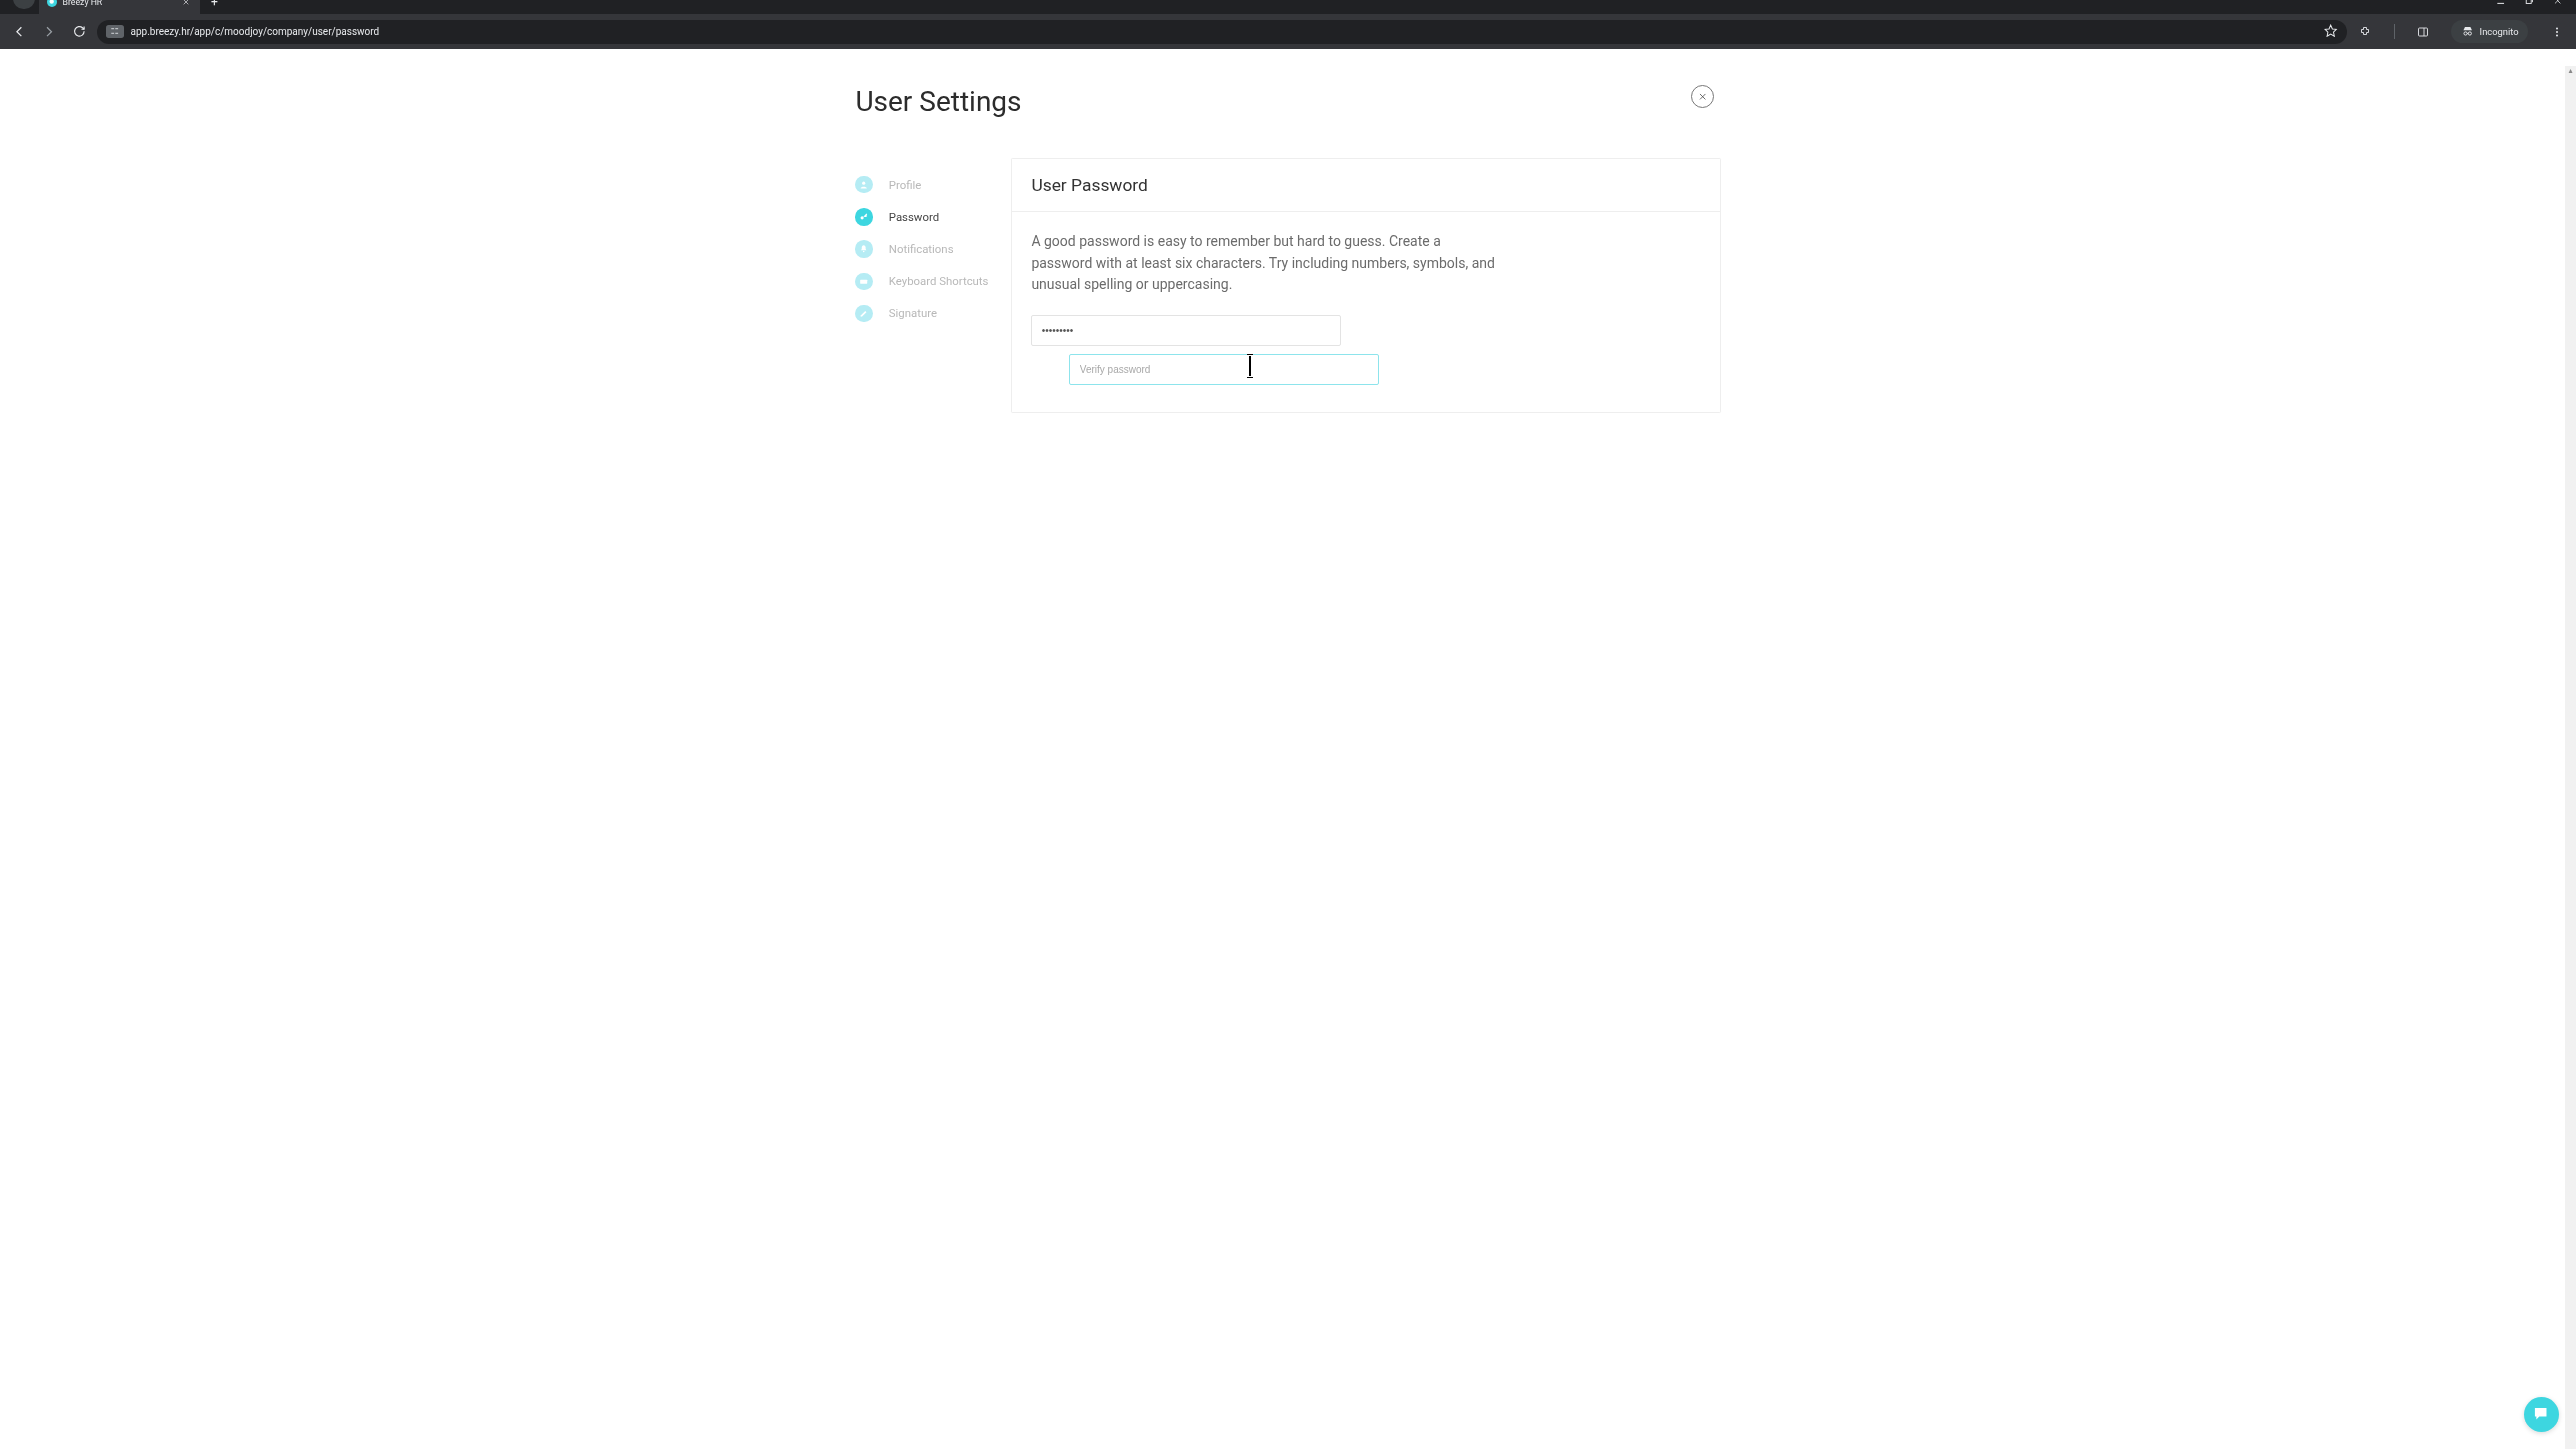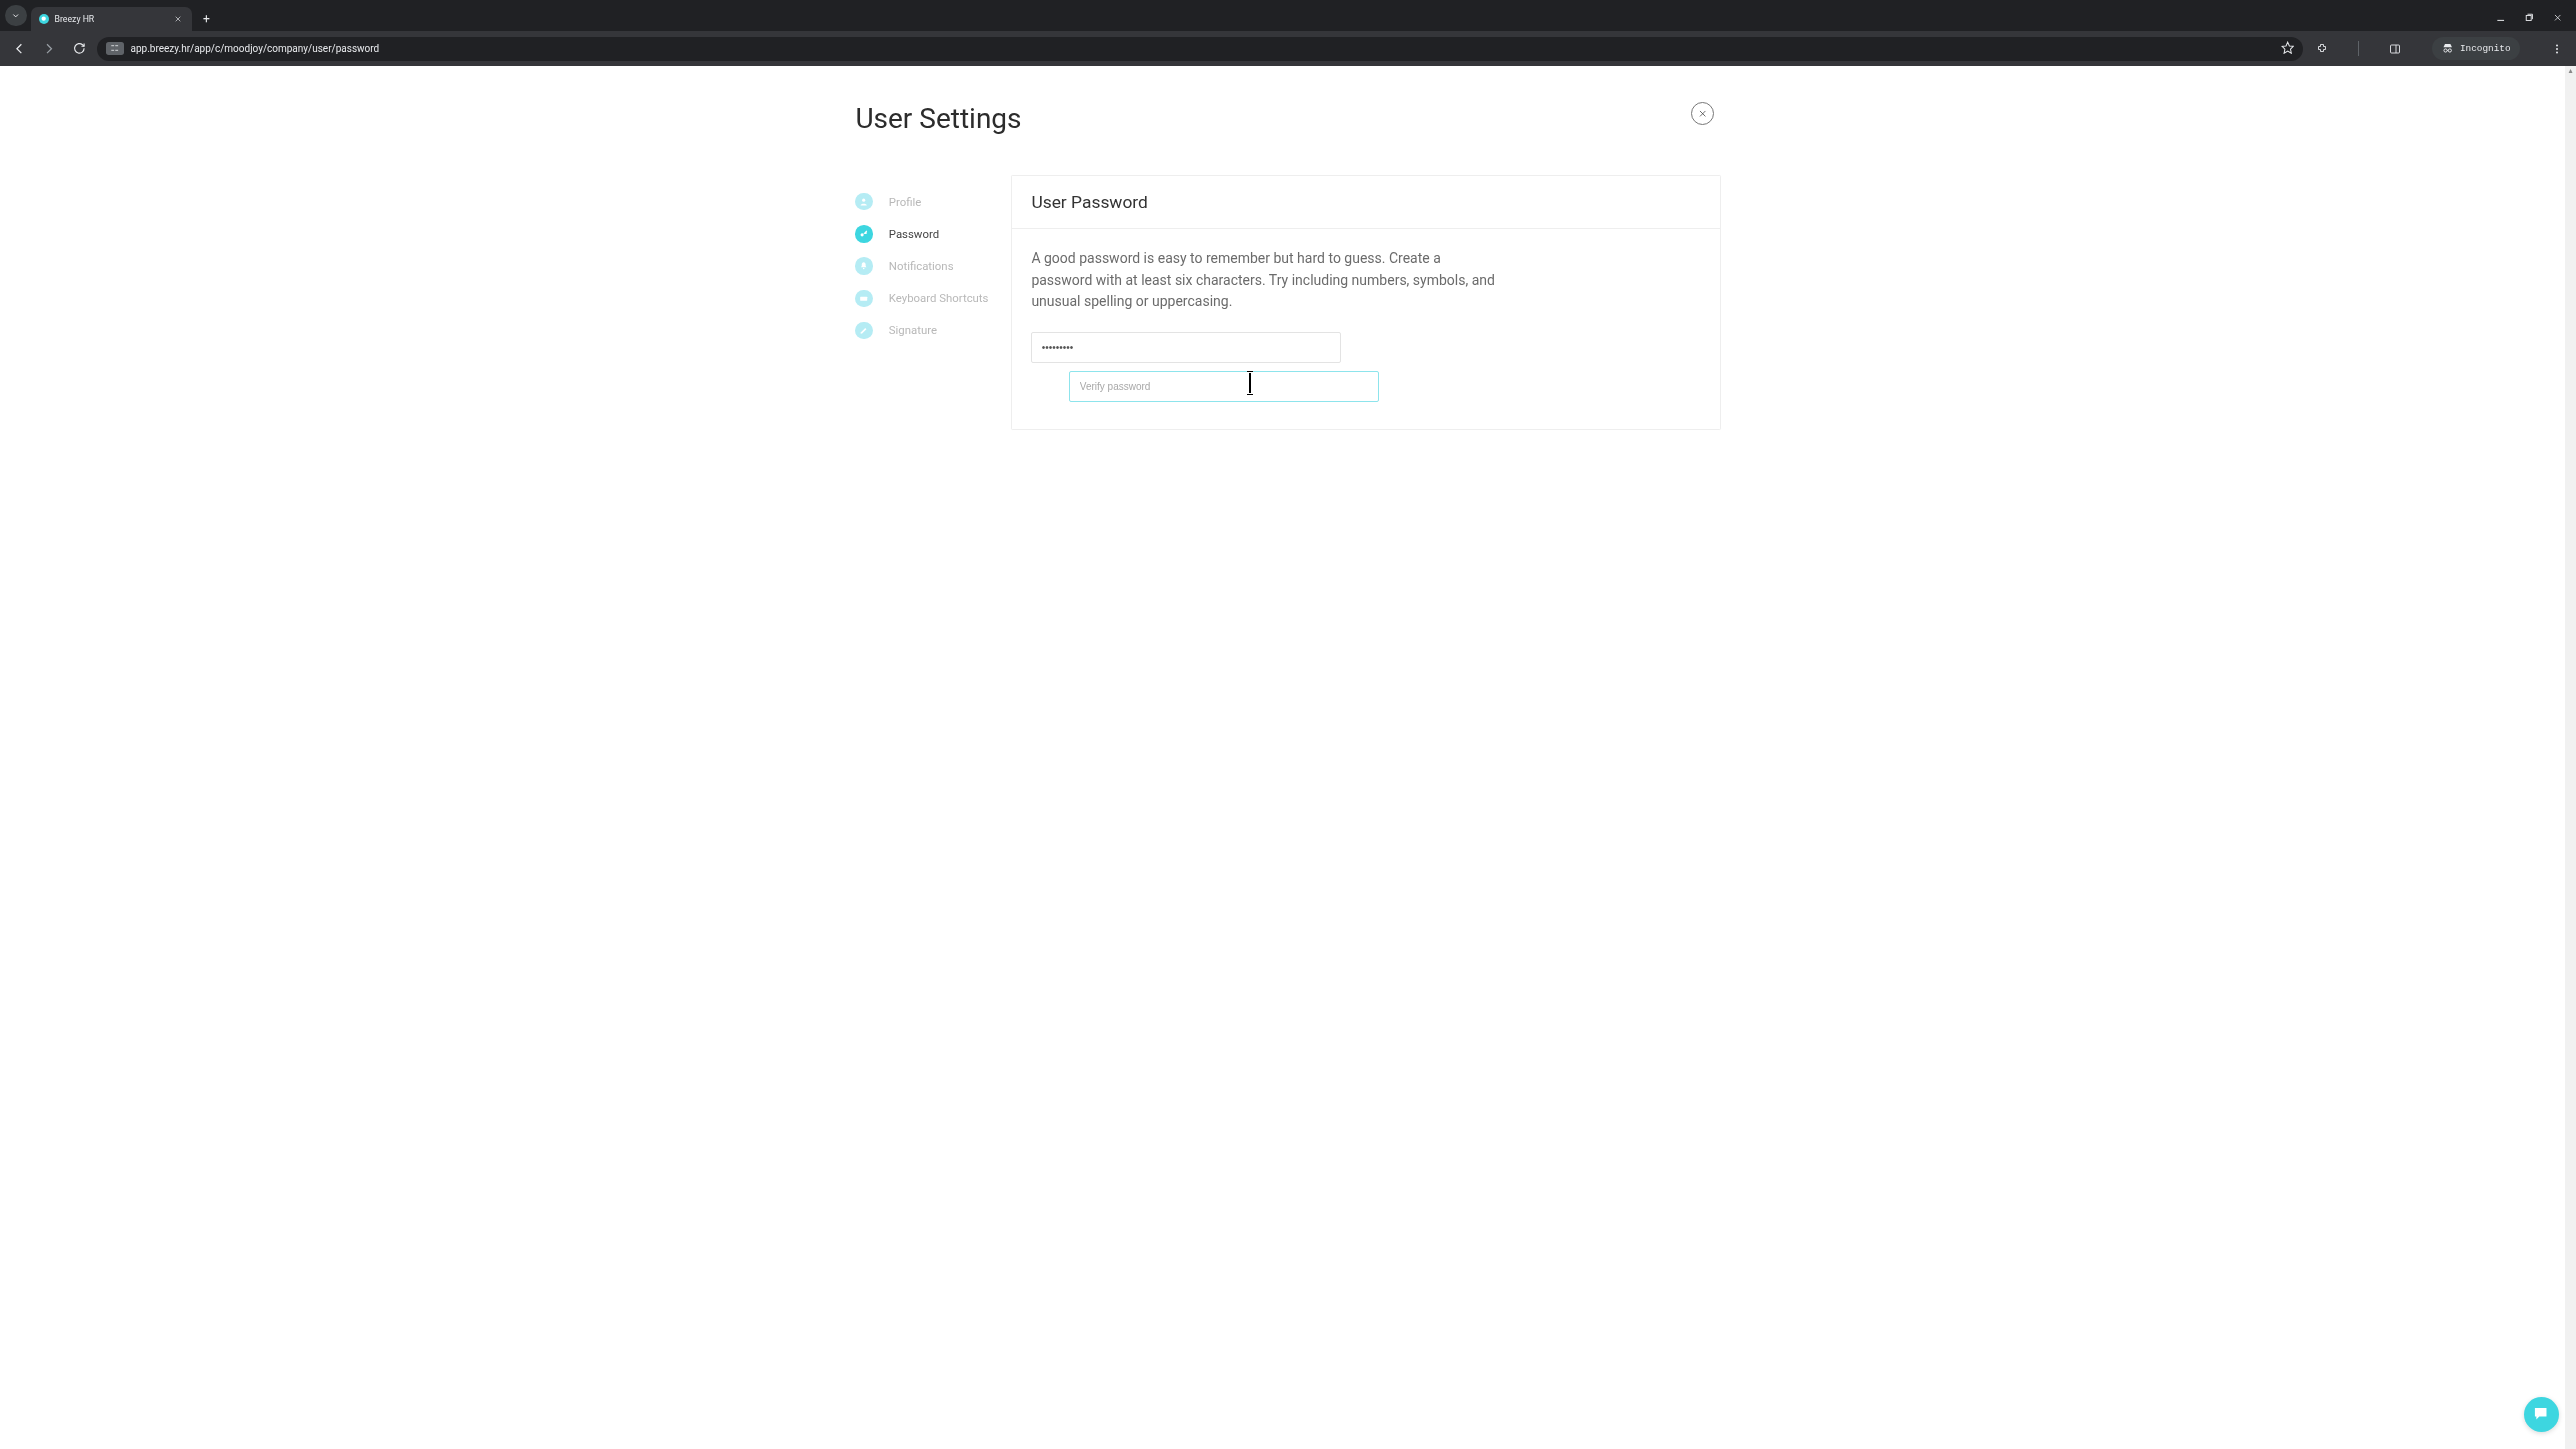--- a/index.html
+++ b/index.html
@@ -1,34 +1,34 @@
 <!DOCTYPE html>
 <html style="font-size:10.7px"><head>
   <meta charset="utf-8">
   <style>
     * { margin: 0; padding: 0; box-sizing: border-box; }
     body { font-family: -apple-system, BlinkMacSystemFont, "Segoe UI", Roboto, Arial, sans-serif; background: #fff; color: #333; }
 
     
-    .browser-chrome { background: #202124; height: 31px; display: flex; align-items: flex-end; padding-left: 1px; }
+    .browser-chrome { background: #202124; height: 14px; display: flex; align-items: flex-end; padding-left: 9px; }
     .tab-dropdown { width: 21.5px; height: 21.5px; border-radius: 50%; background: #3c4043; color: #fff; display: flex; align-items: center; justify-content: center; margin: 0 4px 4.7px 4px; cursor: pointer; }
     .tab { background: #35363a; border-radius: 6.7px 6.7px 0 0; height: 24px; display: flex; align-items: center; padding: 0 8px; gap: 5.4px; min-width: 161px; color: #e8eaed; font-size: 8.7px; }
     .tab-favicon { width: 10.7px; height: 10.7px; border-radius: 50%; background: #3dd6e0; display: flex; align-items: center; justify-content: center; }
     .tab-close { margin-left: auto; width: 10.7px; height: 10.7px; display: flex; align-items: center; justify-content: center; cursor: pointer; }
     .tab-close svg { width: 8px; height: 8px; }
     .new-tab { color: #e8eaed; width: 19px; height: 19px; display: flex; align-items: center; justify-content: center; margin: 0 0 2.7px 5.4px; cursor: pointer; font-size: 12px; }
     .window-controls { margin-left: auto; display: flex; gap: 14.8px; padding: 0 12px 6.7px 0; color: #e8eaed; align-items: center; }
     .win-btn { cursor: pointer; display: flex; align-items: center; justify-content: center; width: 13.4px; height: 13.4px; }
 
     .toolbar { background: #35363a; height: 35px; display: flex; align-items: center; padding: 0 8px; gap: 6.7px; }
     .nav-btn { width: 23px; height: 23px; display: flex; align-items: center; justify-content: center; color: #9aa0a6; cursor: pointer; border-radius: 50%; }
     .nav-btn.active { color: #e8eaed; }
     .address-bar { flex: 1; background: #202124; border-radius: 13.4px; height: 24px; display: flex; align-items: center; padding: 0 9.4px; gap: 6.7px; color: #e8eaed; font-size: 10px; }
     .site-chip { width: 17.4px; height: 13.4px; border-radius: 2.7px; background: #5f6368; display: flex; align-items: center; justify-content: center; color: #e8eaed; font-size: 6.7px; }
-    .toolbar-right { display: flex; align-items: center; gap: 25px; color: #e8eaed; font-family: Liberation Mono, monospace; }
+    .toolbar-right { display: flex; align-items: center; gap: 17px; color: #e8eaed; }
     .toolbar-icn { width: 23px; height: 23px; display: flex; align-items: center; justify-content: center; cursor: pointer; border-radius: 50%; }
     .divider-v { width: 0.7px; height: 14.8px; background: #5f6368; }
     .incognito-pill { background: #3c4043; border-radius: 12px; height: 23px; display: flex; align-items: center; gap: 5.4px; padding: 0 9.4px; font-size: 9.4px; }
 
     
     .page { position: relative; padding: 36px 0 40px; }
     .page-inner { max-width: 892px; margin: 0 auto; padding: 0 13.4px; position: relative; }
     .page-title { font-size: 28px; font-weight: 400; color: #2c2c2c; margin-bottom: 40px; padding-left: 0; }
     .close-page { position: absolute; top: 0; right: 20px; width: 23px; height: 23px; border: 0.7px solid #777; border-radius: 50%; display: flex; align-items: center; justify-content: center; cursor: pointer; color: #444; background: #fff; }
 

